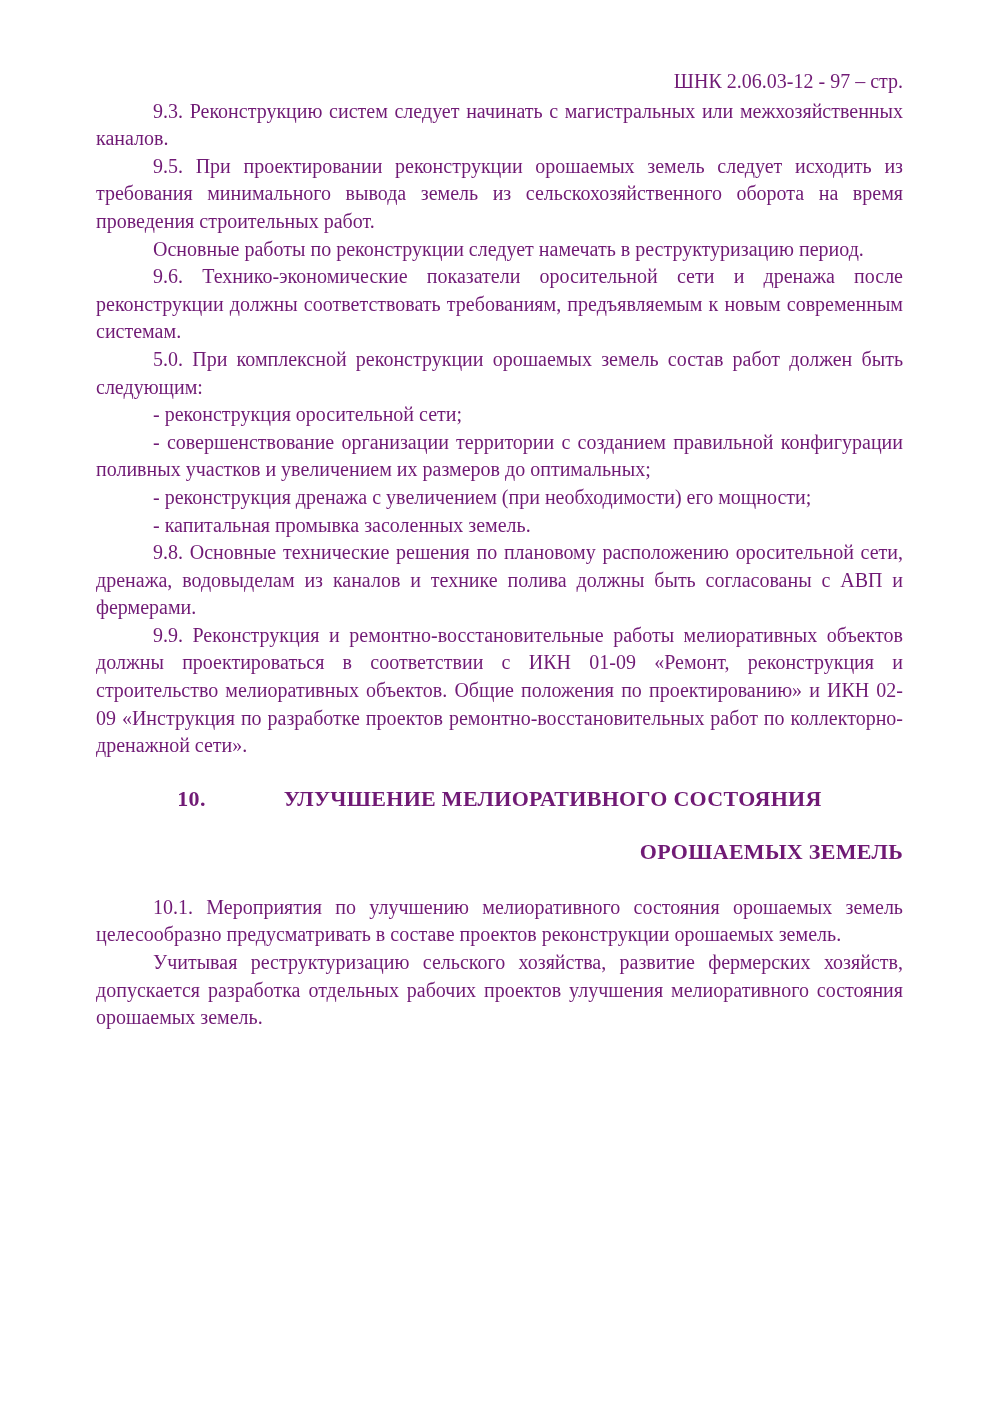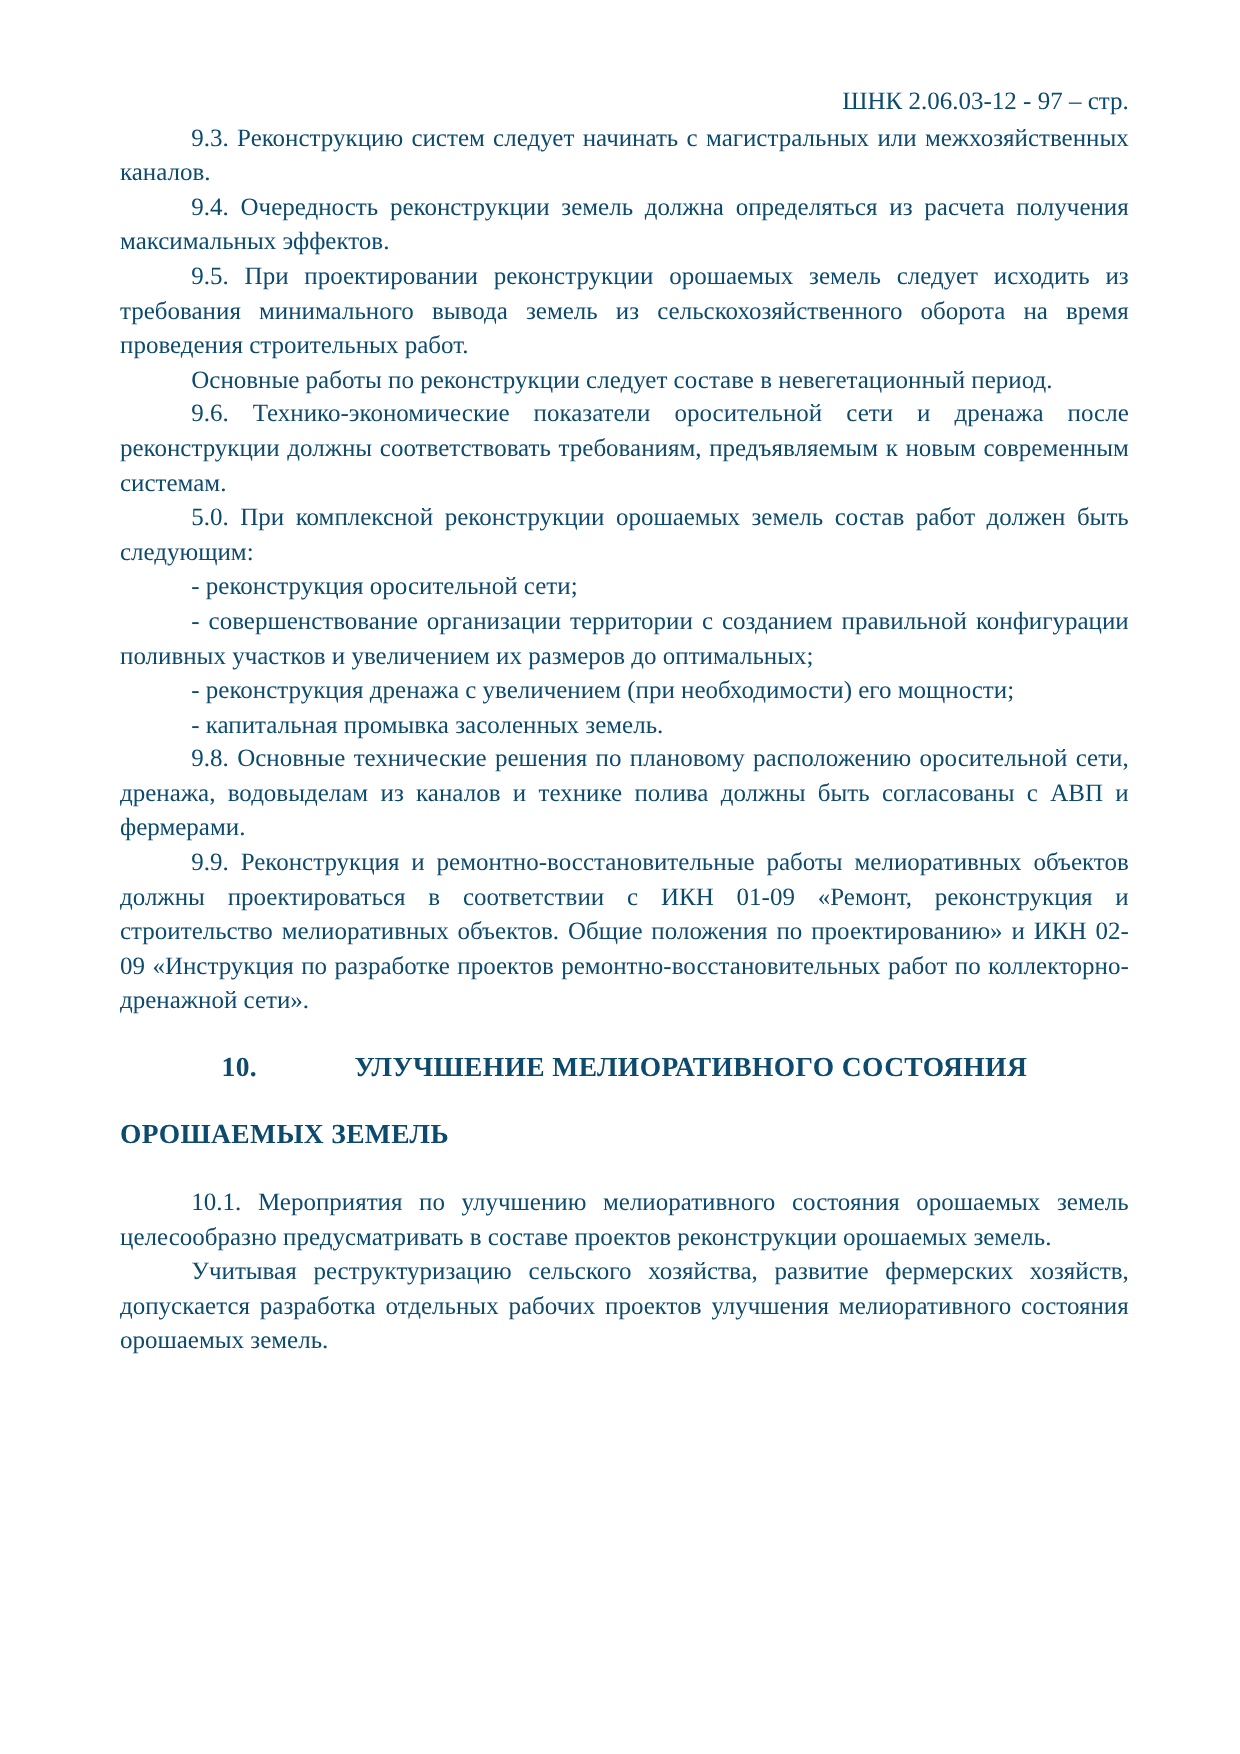--- a/index.html
+++ b/index.html
@@ -6,21 +6,21 @@
     margin: 0;
     padding: 0;
     background: #ffffff;
   }
   .page {
     position: relative;
     width: 992px;
     height: 1403px;
     box-sizing: border-box;
     background: #ffffff;
-    color: #0c4a6e;
+    color: #701a75;
     font-family: "Liberation Serif", "DejaVu Serif", serif;
     font-size: 20px;
     line-height: 27.6px;
     padding: 68px 89px 0 96px;
     overflow: hidden;
   }
   .page-header {
     text-align: right;
     white-space: nowrap;
     margin: 0 0 2px 0;
@@ -38,38 +38,37 @@
     line-height: 30px;
     letter-spacing: 0.3px;
     margin: 24px 0 27px 0;
   }
   .heading-line1 {
     display: flex;
     justify-content: center;
     gap: 78px;
   }
   .heading-line2 {
-    text-align: left;
+    text-align: right;
     margin-top: 23px;
   }
 </style>
 </head>
 <body>
 
 <div class="page">
 
   <div class="page-header">ШНК 2.06.03-12 - 97 – стр.</div>
 
   <p class="para">9.3. Реконструкцию систем следует начинать с магистральных или межхозяйственных каналов.</p>
 
-  <p class="para">9.4. Очередность реконструкции земель должна определяться из расчета получения максимальных эффектов.</p>
 
   <p class="para">9.5. При проектировании реконструкции орошаемых земель следует исходить из требования минимального вывода земель из сельскохозяйственного оборота на время проведения строительных работ.</p>
 
-  <p class="para">Основные работы по реконструкции следует составе в невегетационный период.</p>
+  <p class="para">Основные работы по реконструкции следует намечать в реструктуризацию период.</p>
 
   <p class="para">9.6. Технико-экономические показатели оросительной сети и дренажа после реконструкции должны соответствовать требованиям, предъявляемым к новым современным системам.</p>
 
   <p class="para">5.0. При комплексной реконструкции орошаемых земель состав работ должен быть следующим:</p>
 
   <p class="para">- реконструкция оросительной сети;</p>
 
   <p class="para">- совершенствование организации территории с созданием правильной конфигурации поливных участков и увеличением их размеров до оптимальных;</p>
 
   <p class="para">- реконструкция дренажа с увеличением (при необходимости) его мощности;</p>

